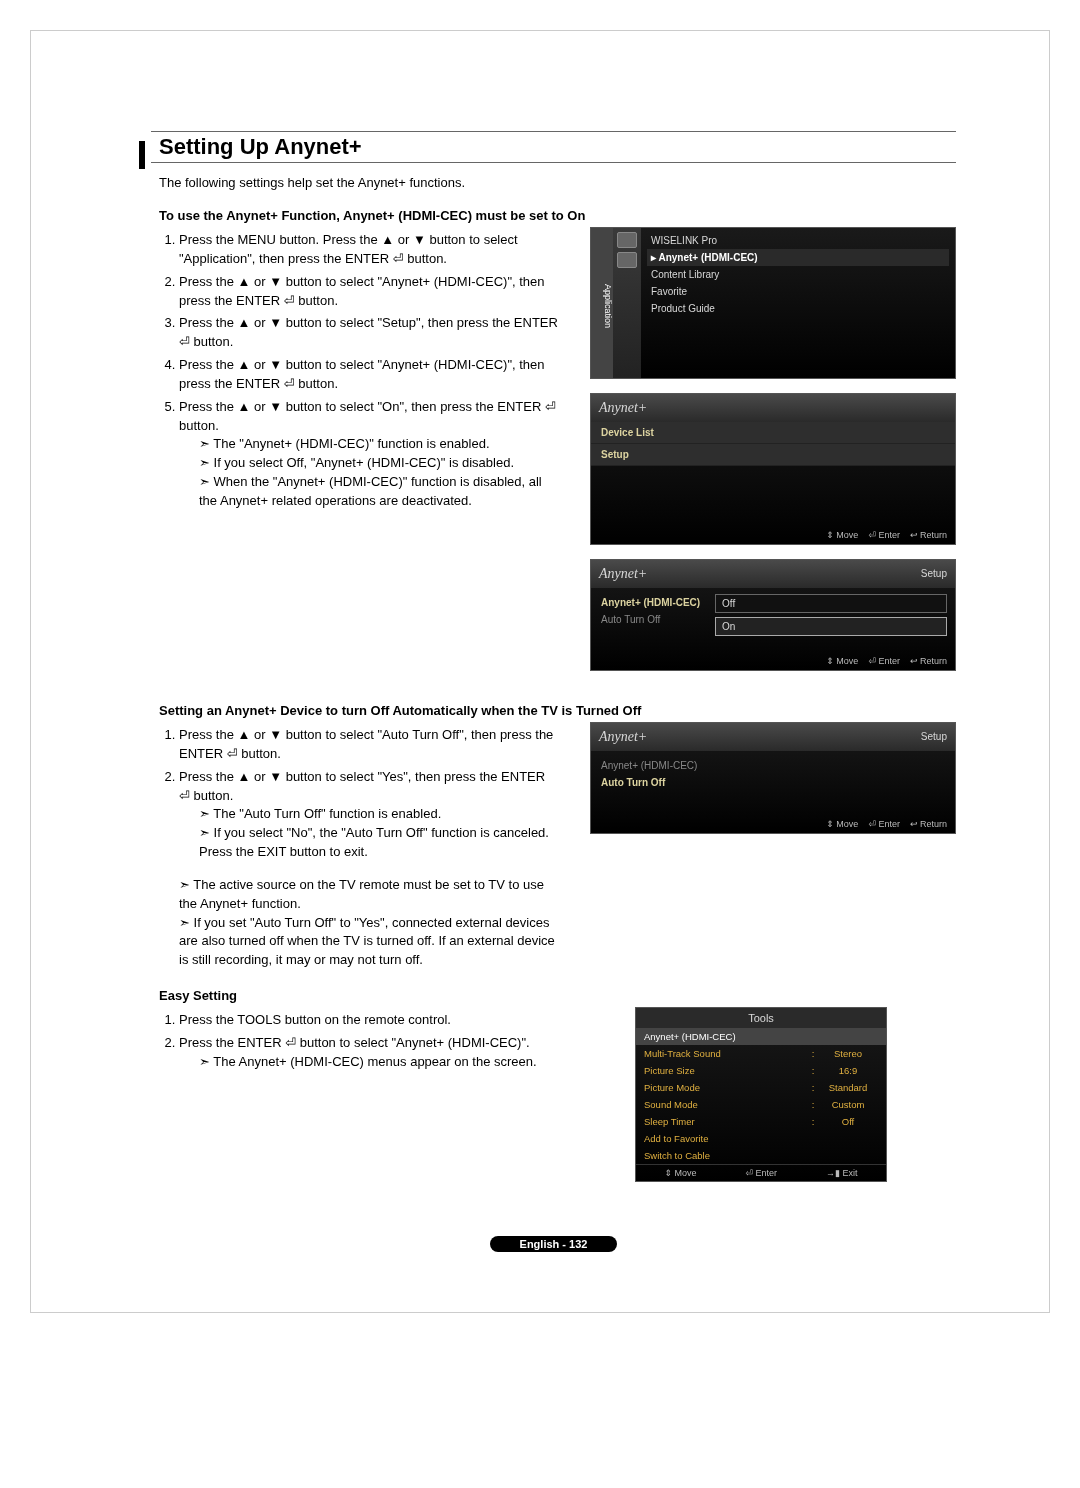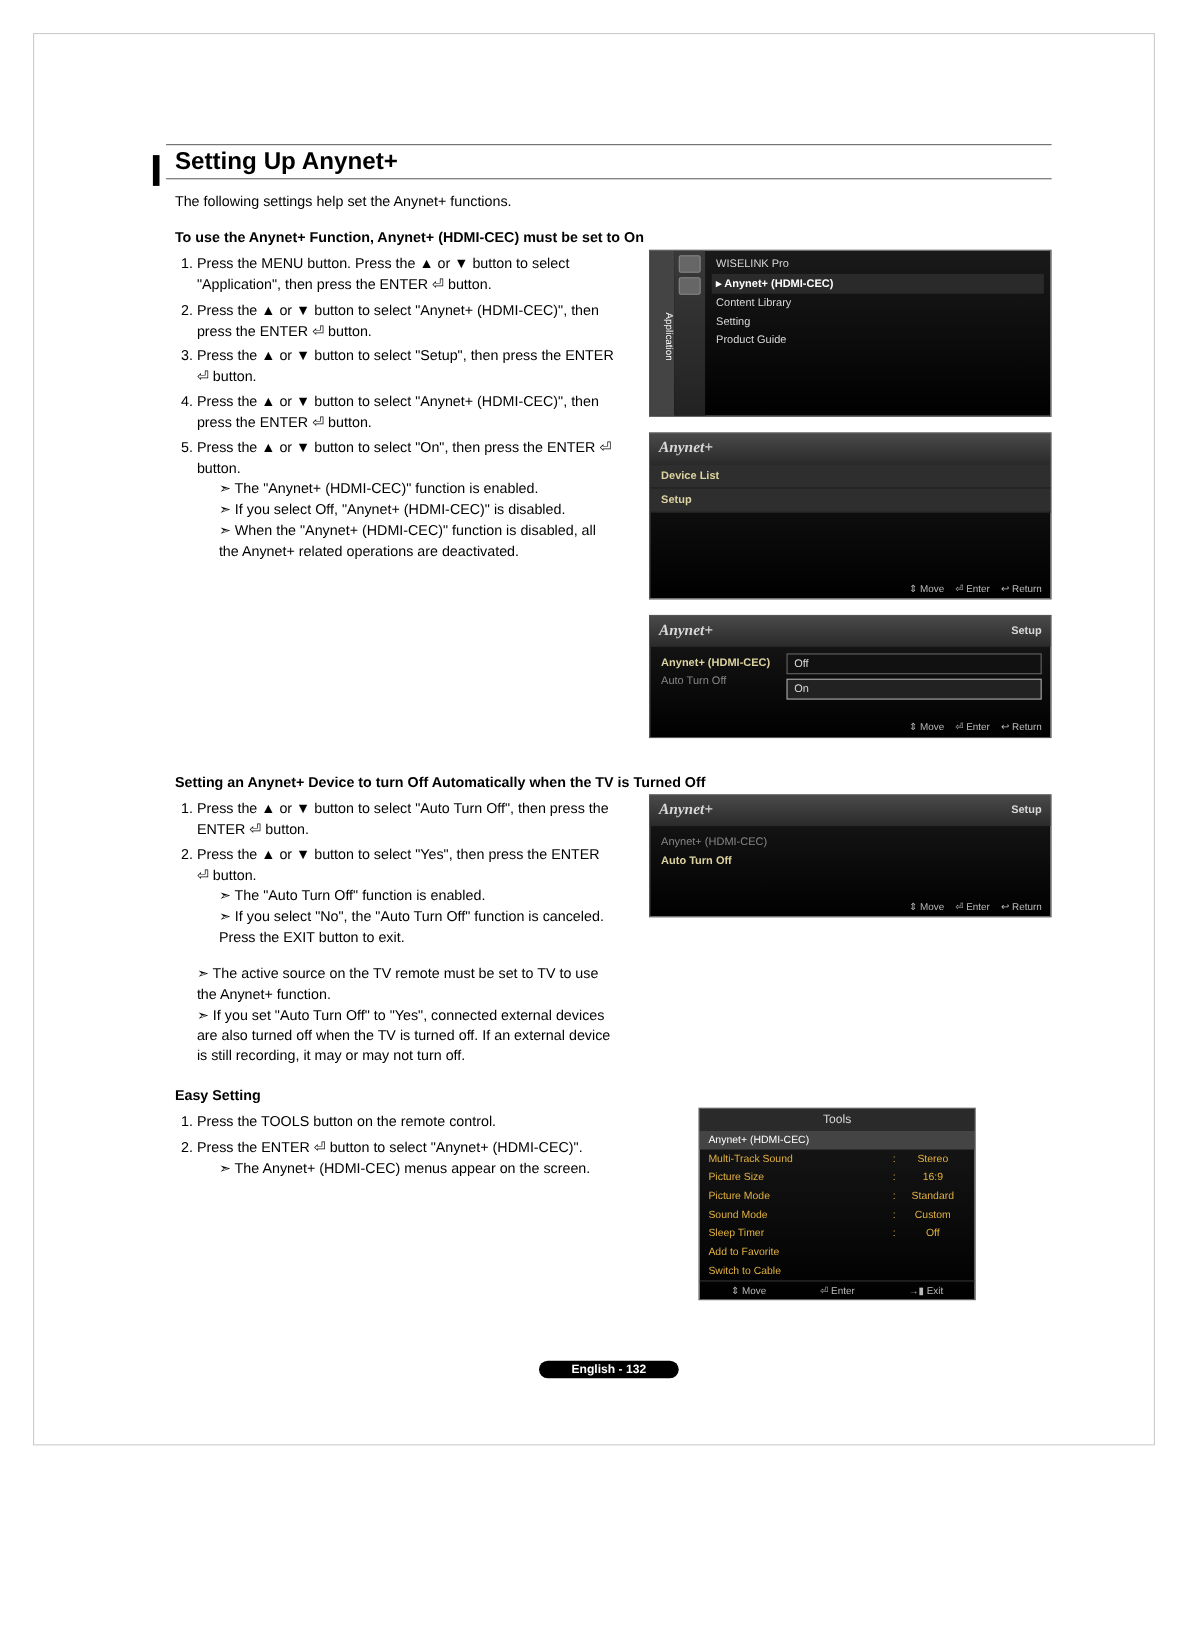--- a/index.html
+++ b/index.html
@@ -101,21 +101,20 @@
 
   .osd-anynet {
     height: 150px;
   }
   .osd-header {
     padding: 6px 8px;
     font-style: italic;
     font-family: 'Times New Roman', serif;
     font-size: 14px;
     background: linear-gradient(#4a4a4a,#2a2a2a);
-    font-weight: bold;
   }
   .osd-header .setup-pill {
     float: right;
     font-style: normal;
     font-family: Arial, sans-serif;
     font-size: 10px;
     margin-top: 2px;
   }
   .osd-body { padding: 0; }
   .osd-row {
@@ -229,21 +228,21 @@
       <div class="osd osd-app">
         <div class="osd-app-side">Application</div>
         <div class="osd-app-icons">
           <span></span>
           <span></span>
         </div>
         <div class="osd-app-list">
           <div class="item">WISELINK Pro</div>
           <div class="item sel">▸ <span>Anynet+ (HDMI-CEC)</span></div>
           <div class="item">Content Library</div>
-          <div class="item">Setting</div>
+          <div class="item">Favorite</div>
           <div class="item">Product Guide</div>
         </div>
       </div>
 
       <div class="osd osd-anynet">
         <div class="osd-header">Anynet+</div>
         <div class="osd-body">
           <div class="osd-row hl">Device List</div>
           <div class="osd-row hl">Setup</div>
         </div>

